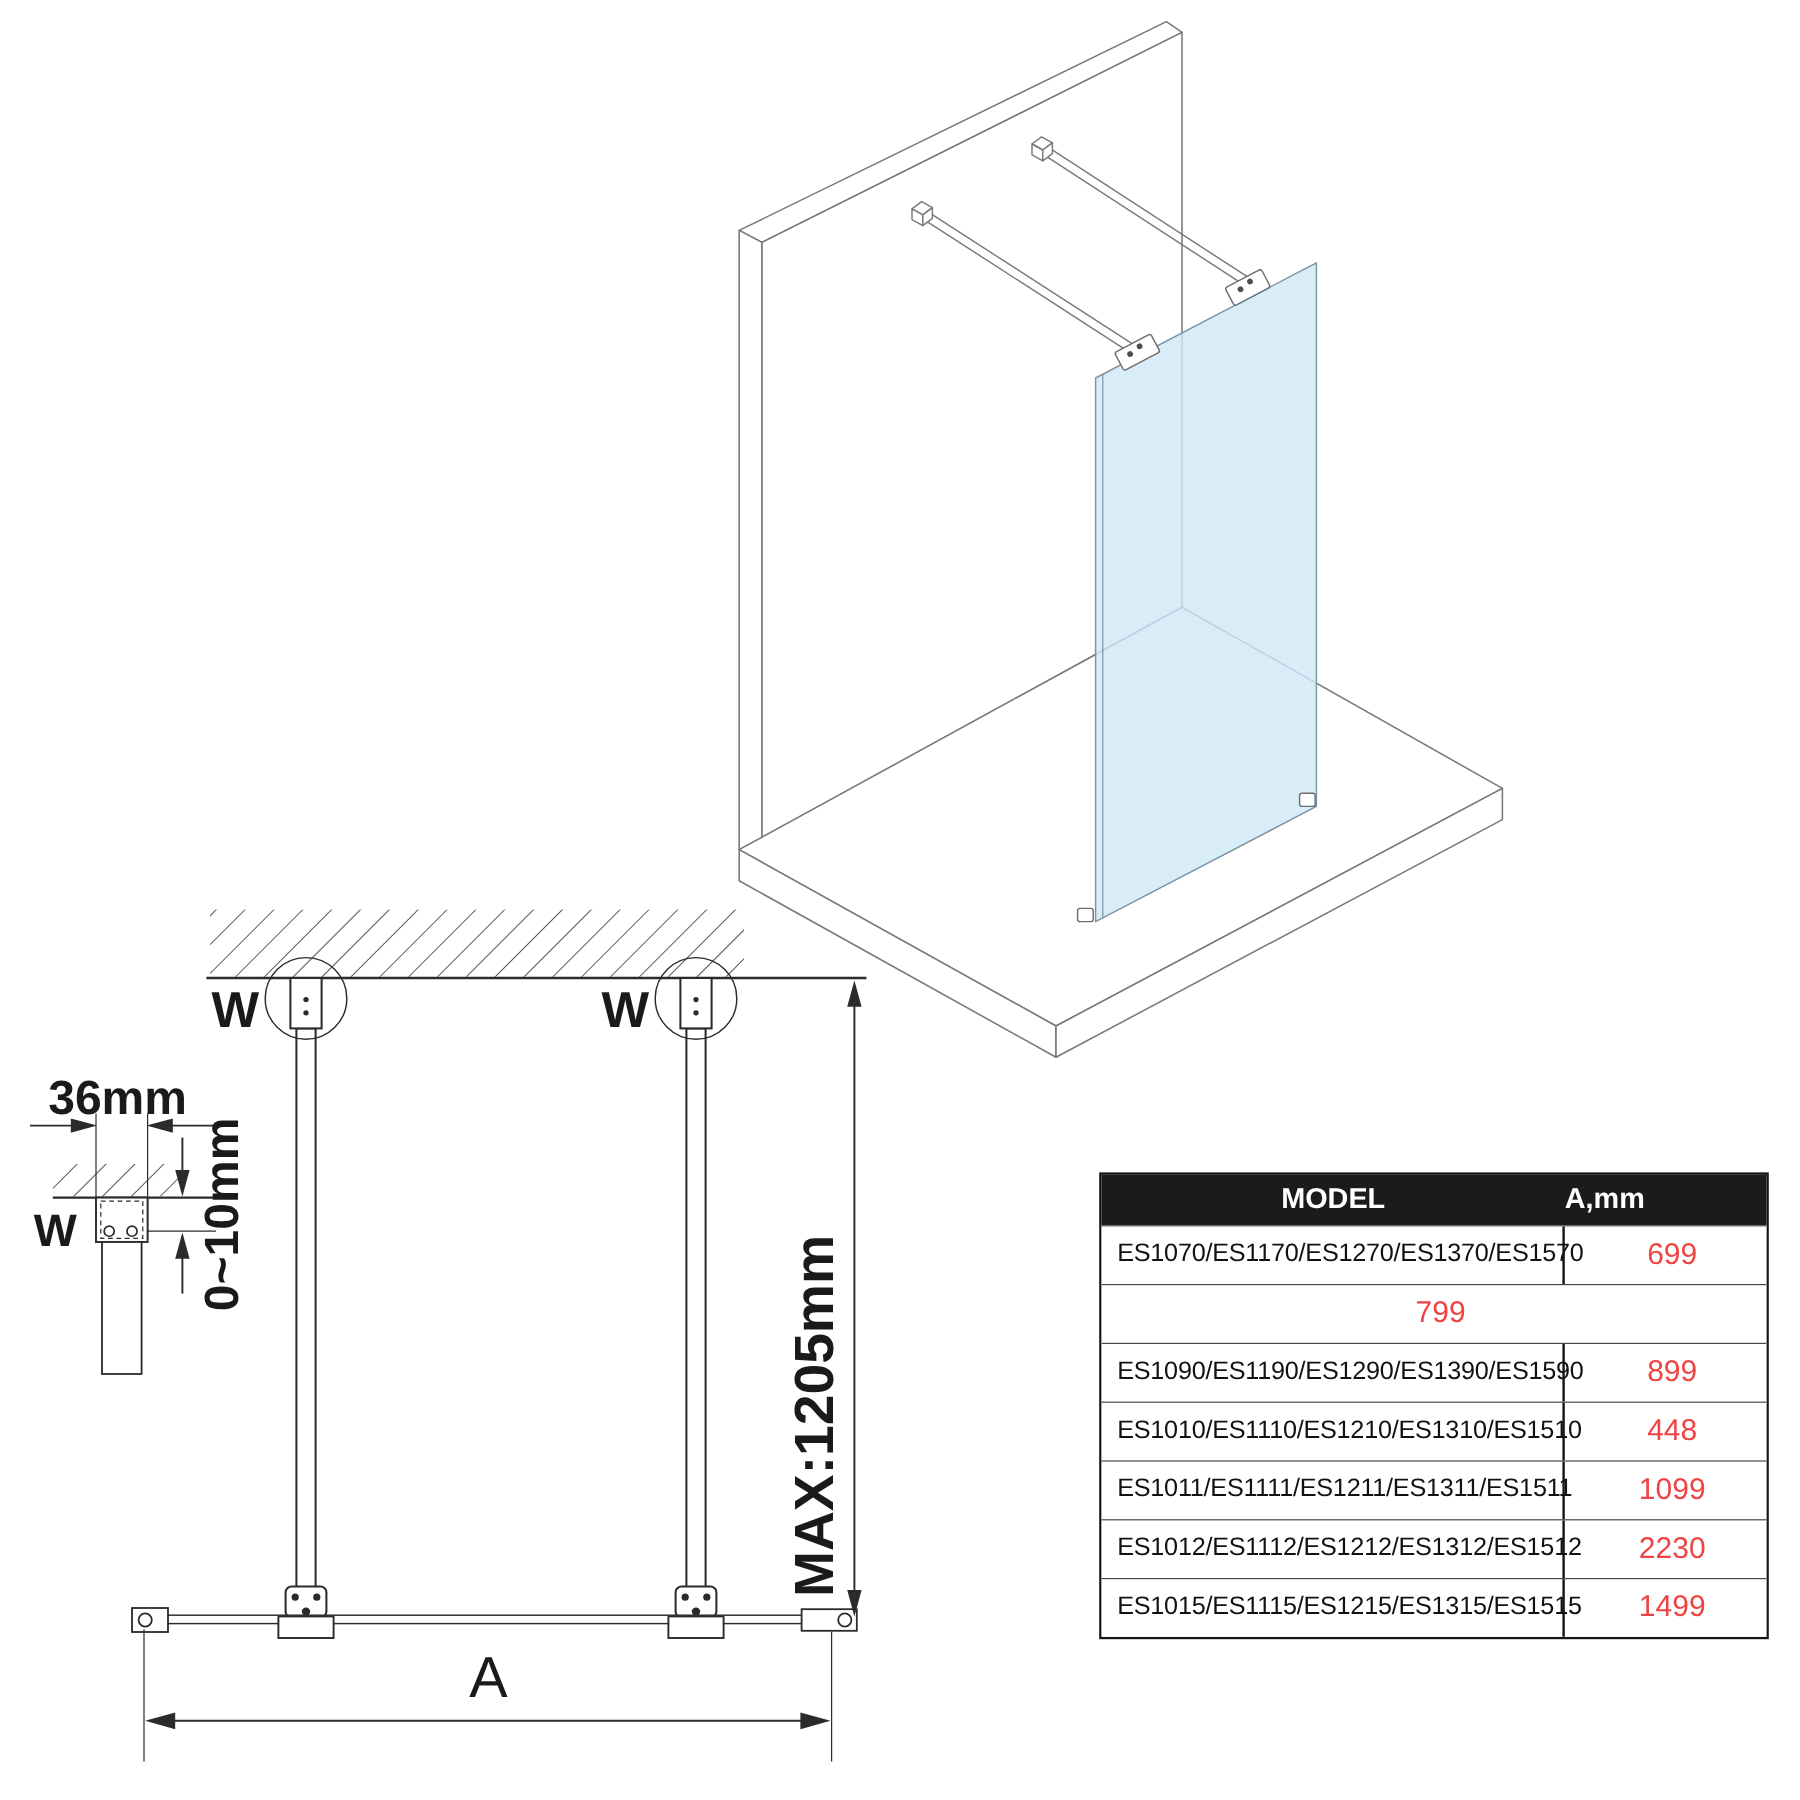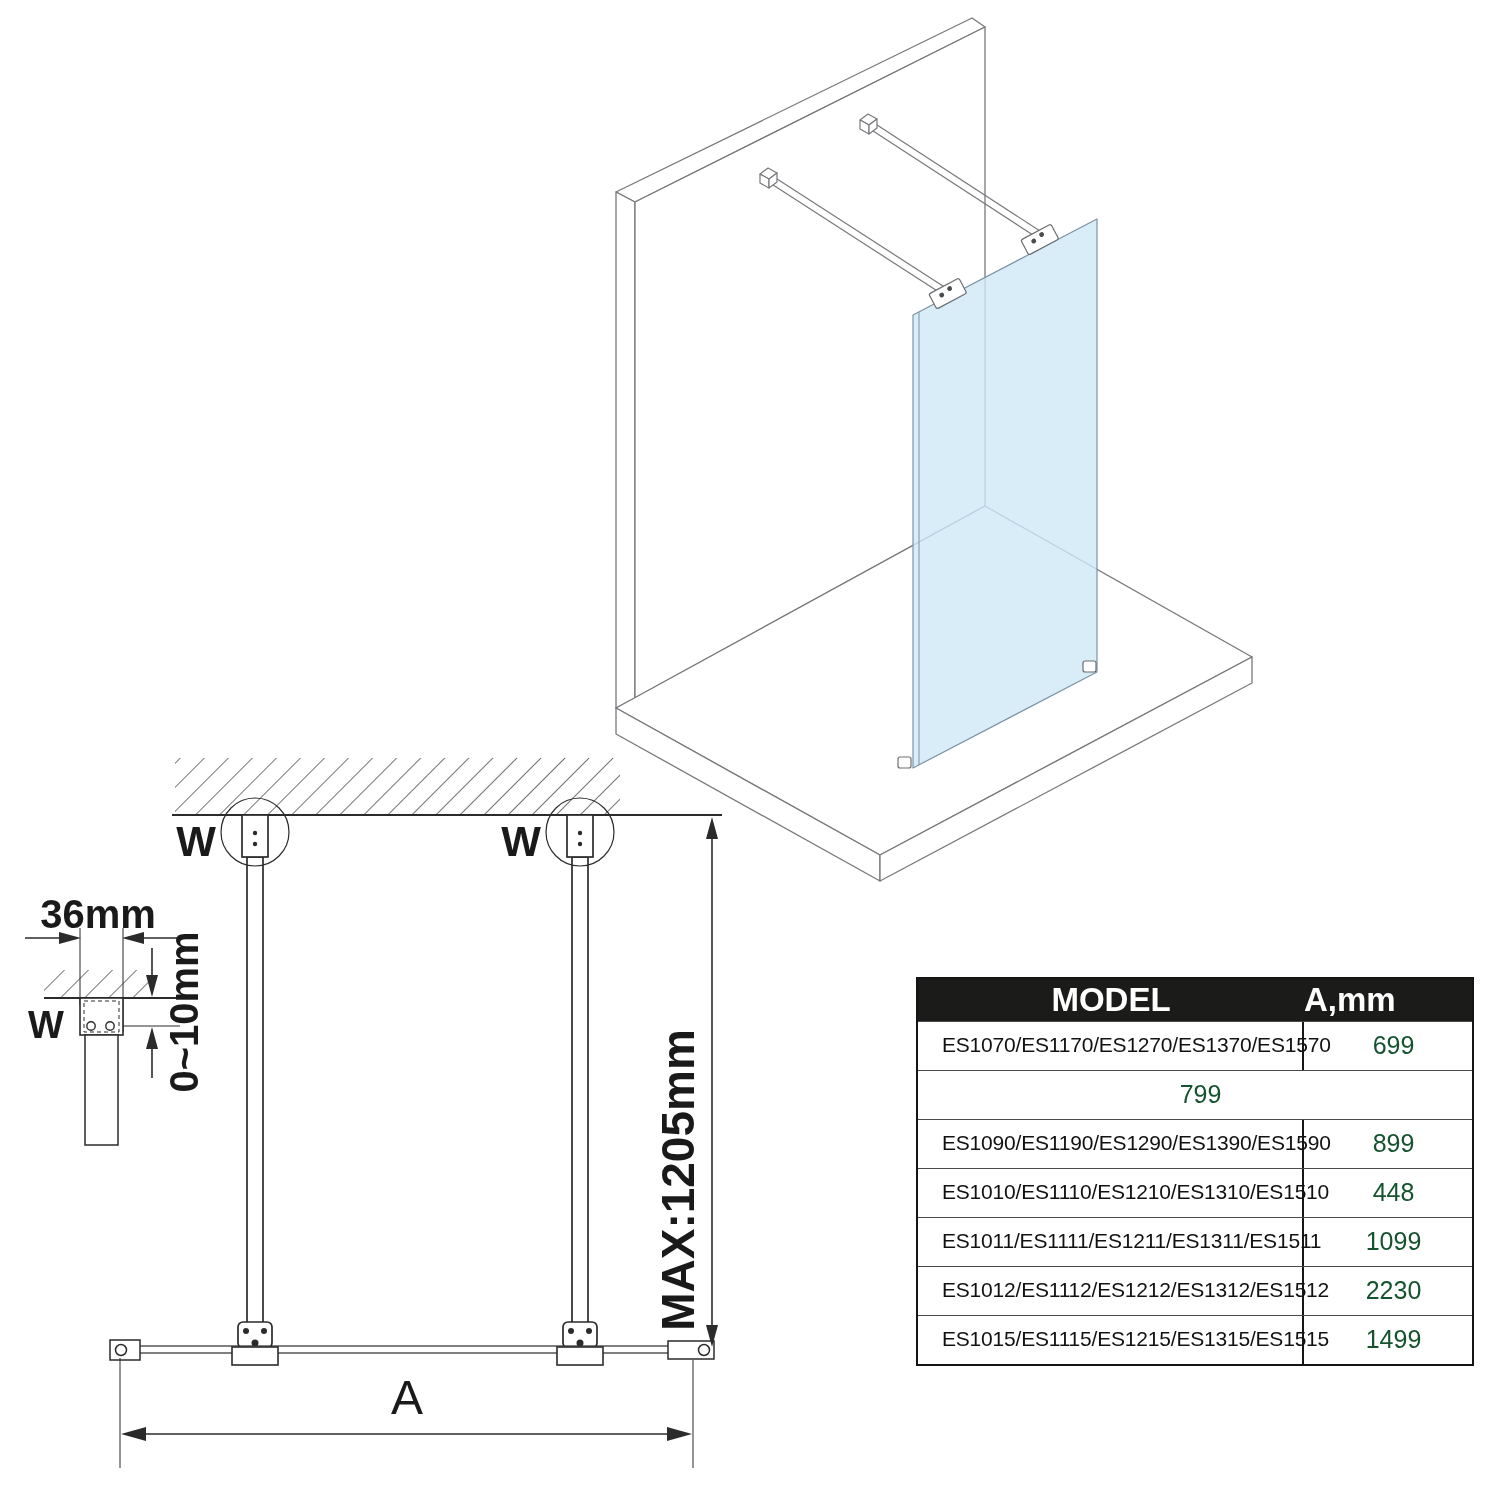--- a/index.html
+++ b/index.html
@@ -9,33 +9,33 @@
   }
   #stage{position:absolute;left:0;top:0;width:1500px;height:1500px;}
   svg text{fill:#1a1a1a;}
   
   #spec-table{
     position:absolute;left:916px;top:977px;width:558px;
     border:2.5px solid #141414;background:#ffffff;box-sizing:border-box;
   }
   .tbl-header{
     display:flex;height:42px;background:var(--header_bg,#1b1b1a);
-    color:var(--header_text,#ffffff);font-weight:bold;font-size:33px;
+    color:var(--header_text,#ffffff);font-weight:bold;font-size:24px;
     align-items:center;
   }
   .tbl-header .c-model{width:386px;text-align:center;}
   .tbl-header .c-a{flex:1;text-align:left;}
   .tbl-row{display:flex;height:48px;border-top:1.5px solid #4a4a4a;background:#fff;}
   .tbl-row:first-of-type{border-top:none;}
   .tbl-row .c-model{
     width:386px;border-right:2px solid #161616;box-sizing:border-box;
-    font-size:21px;line-height:46px;padding-left:24px;white-space:nowrap;
+    font-size:21px;line-height:46px;padding-left:13px;white-space:nowrap;
     letter-spacing:-0.2px;color:#111;
   }
-  .tbl-row .c-a{flex:1;text-align:center;font-size:25px;line-height:46px;color:#14532d;padding-left:11px;}
+  .tbl-row .c-a{flex:1;text-align:center;font-size:25px;line-height:46px;color:#ef4444;padding-left:11px;}
 </style>
 </head>
 <body>
 
 <div id="stage">
 <svg width="1500" height="1500" viewBox="0 0 1500 1500">
   <defs>
     <pattern id="hatch" width="17" height="17" patternUnits="userSpaceOnUse" patternTransform="rotate(45)">
       <line x1="0" y1="0" x2="0" y2="17" stroke="#2b2b2b" stroke-width="1.3"></line>
     </pattern>

